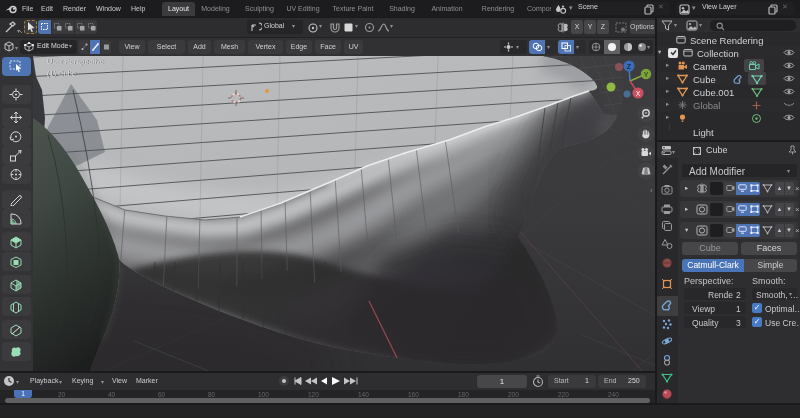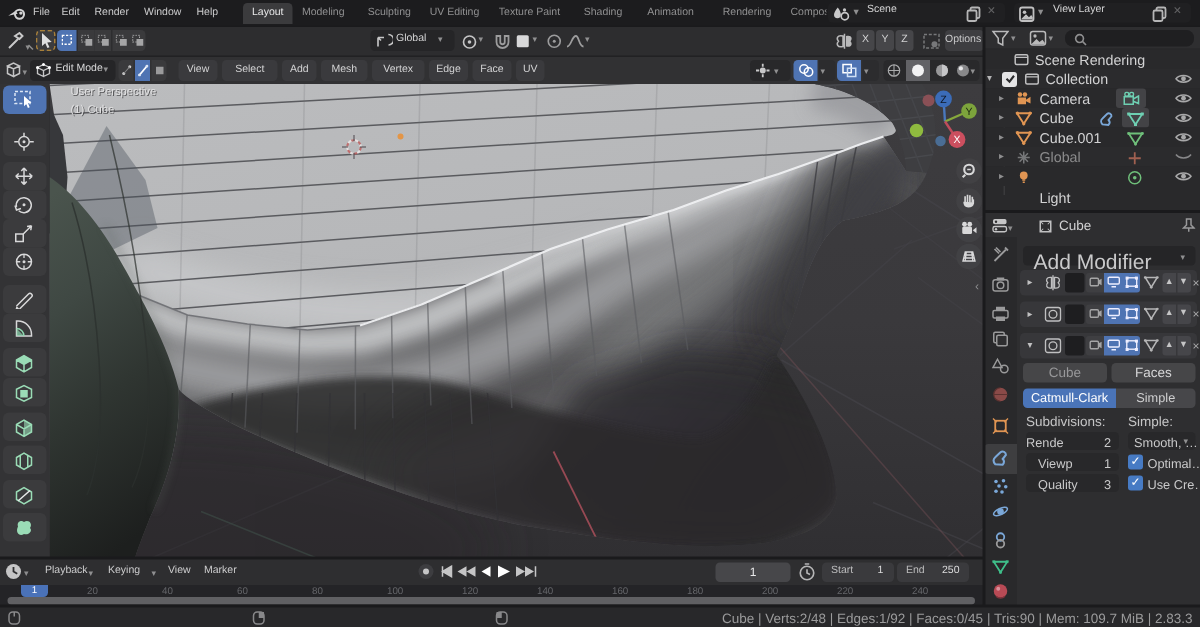--- a/index.html
+++ b/index.html
@@ -694,21 +694,21 @@
         <rect x="0.7" y="1.6" width="1.8" height="1.8" fill="#3fbf8a"></rect>
         <rect x="9.5" y="1.6" width="1.8" height="1.8" fill="#3fbf8a"></rect>
         <rect x="5.1" y="8.6" width="1.8" height="1.8" fill="#3fbf8a"></rect>
       </svg>
       <svg class="abs" style="left:5px;top:246px" width="12" height="12" viewBox="0 0 12 12">
         <circle cx="6" cy="6" r="4.5" fill="#b84a55"></circle>
         <circle cx="4.5" cy="4.5" r="1.3" fill="#d8909a"></circle>
         <path d="M3,9.5 A4.5,4.5 0 0 0 9,9.5" fill="none" stroke="#80333c" stroke-width="1"></path>
       </svg>
       <div class="abs field" style="left:26px;top:22px;width:115px;height:13px"></div>
-      <span class="abs" style="left:33px;top:24px;font-size:14px;color:#c9c9ca">Add Modifier</span>
+      <span class="abs" style="left:33px;top:24px;font-size:10px;color:#c9c9ca">Add Modifier</span>
       <span class="abs" style="left:131px;top:25px;font-size:6px;color:#909091">▾</span>
       <div class="abs" style="left:24px;top:38px;width:118px;height:17px;background:#37373a;border-radius:3px"></div>
       <span class="abs" style="left:29px;top:42px;font-size:6.5px;color:#c0c0c1">▸</span>
       <svg class="abs" style="left:40px;top:41px" width="12" height="11" viewBox="0 0 12 11">
         <path d="M6,0.5 L6,10.5 M5,2 C1.5,1.5 1,4 2.5,5.5 C1,7 1.5,9.5 5,9 L5,2 Z M7,2 C10.5,1.5 11,4 9.5,5.5 C11,7 10.5,9.5 7,9 L7,2 Z" fill="none" stroke="#c0c0c1" stroke-width="0.9"></path>
       </svg>
       <div class="abs" style="left:54px;top:40px;width:13px;height:13px;background:#1e1e20;border-radius:2px"></div>
       <div class="abs" style="left:68px;top:40px;width:12px;height:13px;background:#3f3f42;border-radius:2px 0 0 2px"></div>
       <svg class="abs" style="left:70px;top:42px" width="9" height="8" viewBox="0 0 9 8">
         <rect x="0.8" y="1.5" width="5.5" height="5" rx="0.8" fill="none" stroke="#a5a5a6" stroke-width="0.9"></rect>
@@ -807,24 +807,24 @@
       </svg>
       <div class="abs" style="left:119px;top:82px;width:9px;height:13px;background:#46464a;border-radius:2px 0 0 2px"></div>
       <div class="abs" style="left:128.5px;top:82px;width:9px;height:13px;background:#46464a;border-radius:0 2px 2px 0"></div>
       <span class="abs" style="left:120.5px;top:84.5px;font-size:6px;color:#c5c5c6">▲</span>
       <span class="abs" style="left:130px;top:84.5px;font-size:6px;color:#c5c5c6">▼</span>
       <span class="abs" style="left:139px;top:83.5px;font-size:8px;color:#aaaaab">×</span>
       <div class="abs pbtn" style="left:26px;top:100px;width:56px;height:13px;font-size:9px;line-height:13px;color:#98989a">Cube</div>
       <div class="abs pbtn" style="left:85px;top:100px;width:56px;height:13px;font-size:9px;line-height:13px">Faces</div>
       <div class="abs" style="left:26px;top:117px;width:62px;height:13px;background:#4a74b8;border-radius:3px 0 0 3px;color:#fff;font-size:8.5px;text-align:center;line-height:13px">Catmull-Clark</div>
       <div class="abs" style="left:88px;top:117px;width:53px;height:13px;background:#47474a;border-radius:0 3px 3px 0;color:#cfcfd0;font-size:8.5px;text-align:center;line-height:13px">Simple</div>
-      <span class="abs" style="left:28px;top:134px;font-size:9px;color:#c5c5c6">Subdivisions:</span>
-      <span class="abs" style="left:96px;top:134px;font-size:9px;color:#c5c5c6">Simple:</span>
+      <span class="abs" style="left:28px;top:134px;font-size:9px;color:#c5c5c6">Perspective:</span>
+      <span class="abs" style="left:96px;top:134px;font-size:9px;color:#c5c5c6">Smooth:</span>
       <div class="abs" style="left:28px;top:146px;width:62px;height:12px;background:#28282a;border-radius:3px"></div>
-      <span class="abs" style="left:28px;top:147.5px;font-size:8.5px;color:#c9c9ca">Rende</span>
+      <span class="abs" style="left:52px;top:147.5px;font-size:8.5px;color:#c9c9ca">Rende</span>
       <span class="abs" style="left:80px;top:147.5px;font-size:8.5px;color:#c9c9ca">2</span>
       <div class="abs" style="left:28px;top:160px;width:62px;height:12px;background:#28282a;border-radius:3px"></div>
       <span class="abs" style="left:36px;top:161.5px;font-size:8.5px;color:#c9c9ca">Viewp</span>
       <span class="abs" style="left:80px;top:161.5px;font-size:8.5px;color:#c9c9ca">1</span>
       <div class="abs" style="left:28px;top:174px;width:62px;height:12px;background:#28282a;border-radius:3px"></div>
       <span class="abs" style="left:36px;top:175.5px;font-size:8.5px;color:#c9c9ca">Quality</span>
       <span class="abs" style="left:80px;top:175.5px;font-size:8.5px;color:#c9c9ca">3</span>
       <div class="abs" style="left:96px;top:146px;width:45px;height:12px;background:#28282a;border-radius:3px"></div>
       <span class="abs" style="left:100px;top:147.5px;font-size:8.5px;color:#c9c9ca">Smooth, …</span>
       <span class="abs" style="left:133px;top:148px;font-size:6px;color:#909091">▾</span>
@@ -876,32 +876,17 @@
       <span class="abs" style="left:258.0px;top:19px;font-size:6.5px;color:#65666a">100</span>
       <span class="abs" style="left:308.0px;top:19px;font-size:6.5px;color:#65666a">120</span>
       <span class="abs" style="left:358.0px;top:19px;font-size:6.5px;color:#65666a">140</span>
       <span class="abs" style="left:408.0px;top:19px;font-size:6.5px;color:#65666a">160</span>
       <span class="abs" style="left:458.0px;top:19px;font-size:6.5px;color:#65666a">180</span>
       <span class="abs" style="left:508.0px;top:19px;font-size:6.5px;color:#65666a">200</span>
       <span class="abs" style="left:558.0px;top:19px;font-size:6.5px;color:#65666a">220</span>
       <span class="abs" style="left:608.0px;top:19px;font-size:6.5px;color:#65666a">240</span>
       <div class="abs" style="left:5px;top:26px;width:645px;height:5px;background:#606063;border-radius:2.5px"></div>
     </div>
-<div class="abs" id="statusbar">
-  <svg class="abs" style="left:5px;top:3px" width="9" height="10" viewBox="0 0 9 10">
-        <rect x="1" y="1" width="7" height="8" rx="2.5" fill="none" stroke="#88888a" stroke-width="1"></rect>
-        <line x1="4.5" y1="1" x2="4.5" y2="4" stroke="#88888a" stroke-width="1"></line>
-      </svg>
-  <svg class="abs" style="left:168px;top:3px" width="9" height="10" viewBox="0 0 9 10">
-        <rect x="1" y="1" width="7" height="8" rx="2.5" fill="none" stroke="#88888a" stroke-width="1"></rect>
-        <rect x="4.5" y="1" width="3.5" height="4" fill="#88888a"></rect>
-      </svg>
-  <svg class="abs" style="left:330px;top:3px" width="9" height="10" viewBox="0 0 9 10">
-        <rect x="1" y="1" width="7" height="8" rx="2.5" fill="none" stroke="#88888a" stroke-width="1"></rect>
-        <rect x="1" y="1" width="3.5" height="4" fill="#88888a"></rect>
-      </svg>
-  <span class="abs" style="right:5px;top:2.5px">Cube | Verts:2/48 | Edges:1/92 | Faces:0/45 | Tris:90 | Mem: 109.7 MiB | 2.83.3</span>
-</div>
 <div class="vline" style="left:655px;top:18px;width:2px;height:386px"></div>
 <div class="hline" style="left:656px;top:140px;width:144px;height:2px"></div>
 <div class="hline" style="left:0px;top:371px;width:656px;height:2px"></div>
 <div class="hline" style="left:0px;top:403px;width:800px;height:2px"></div>
 <div class="hline" style="left:0px;top:17px;width:800px;height:1px"></div>
 </div>
 </body></html>

